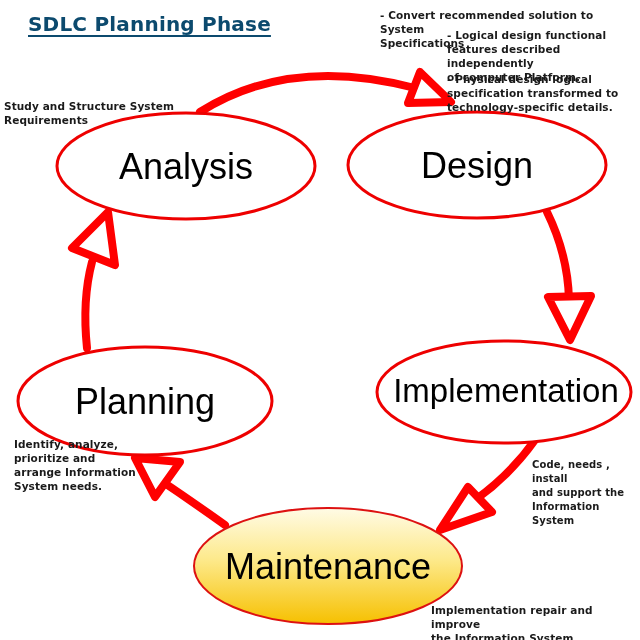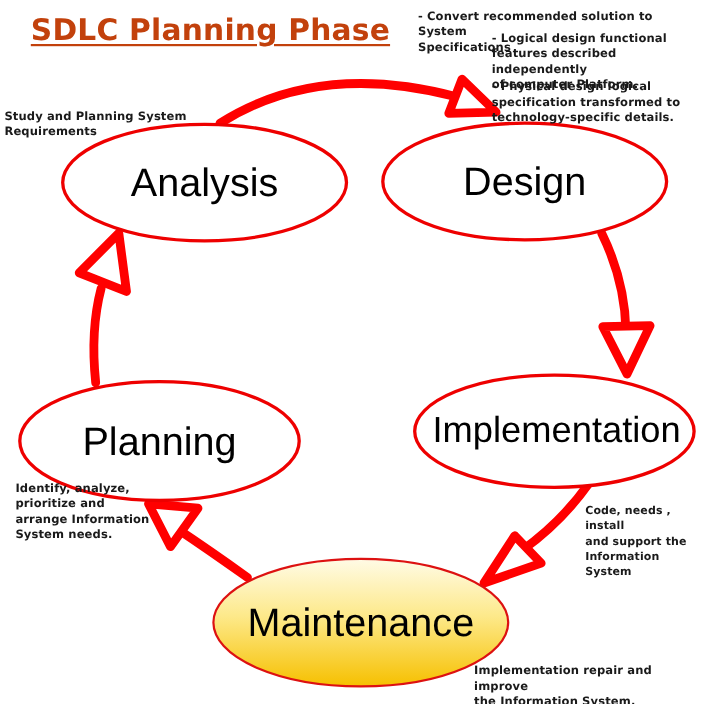--- a/index.html
+++ b/index.html
@@ -1,20 +1,20 @@
 <!DOCTYPE html>
 <html><head>
 <meta charset="utf-8">
 <style>
   html, body { margin: 0; padding: 0; background: #ffffff; }
   body { width: 640px; height: 640px; position: relative; overflow: hidden; font-family: "DejaVu Sans", sans-serif; }
   .title {
     position: absolute; left: 28px; top: 12px;
-    font-family: "DejaVu Sans", sans-serif; font-size: 27px; font-weight: bold;
-    color: #c2410c; text-decoration: underline; text-decoration-thickness: 2px; text-underline-offset: 4px;
+    font-family: "DejaVu Sans", sans-serif; font-size: 20px; font-weight: bold;
+    color: #0c4a6e; text-decoration: underline; text-decoration-thickness: 2px; text-underline-offset: 4px;
     letter-spacing: 0.2px;
   }
   svg.diagram { position: absolute; left: 0; top: 0; }
   .node-label {
     font-family: "Liberation Sans", sans-serif; fill: #000;
     text-anchor: middle; dominant-baseline: central;
   }
   .note {
     position: absolute; font-family: "DejaVu Sans", sans-serif; font-size: 10.5px; font-weight: bold;
     color: #1a1a1a; line-height: 14px; white-space: pre-line; letter-spacing: 0.1px;
@@ -78,21 +78,21 @@
     <ellipse cx="504" cy="392" rx="127" ry="51" fill="#ffffff" stroke="#ee0000" stroke-width="3"></ellipse>
     <text class="node-label" x="506" y="390" font-size="33">Implementation</text>
   </g>
 
   <g>
     <ellipse cx="328" cy="566" rx="134" ry="58" fill="url(#maintGrad)" stroke="#dd1111" stroke-width="2"></ellipse>
     <text class="node-label" x="328" y="566" font-size="36">Maintenance</text>
   </g>
 </svg>
 
-<div class="note" style="left:4px; top:99px;">Study and Planning System
+<div class="note" style="left:4px; top:99px;">Study and Structure System
 Requirements</div>
 <div class="note" style="left:380px; top:8px;">- Convert recommended solution to System
 Specifications</div>
 <div class="note" style="left:447px; top:28px;">- Logical design functional
 features described independently
 of computer Platform.</div>
 <div class="note" style="left:447px; top:72px;"> - Physical design logical
 specification transformed to
 technology-specific details.</div>
 <div class="note" style="left:532px; top:458px; font-size:10px;">Code, needs , install

